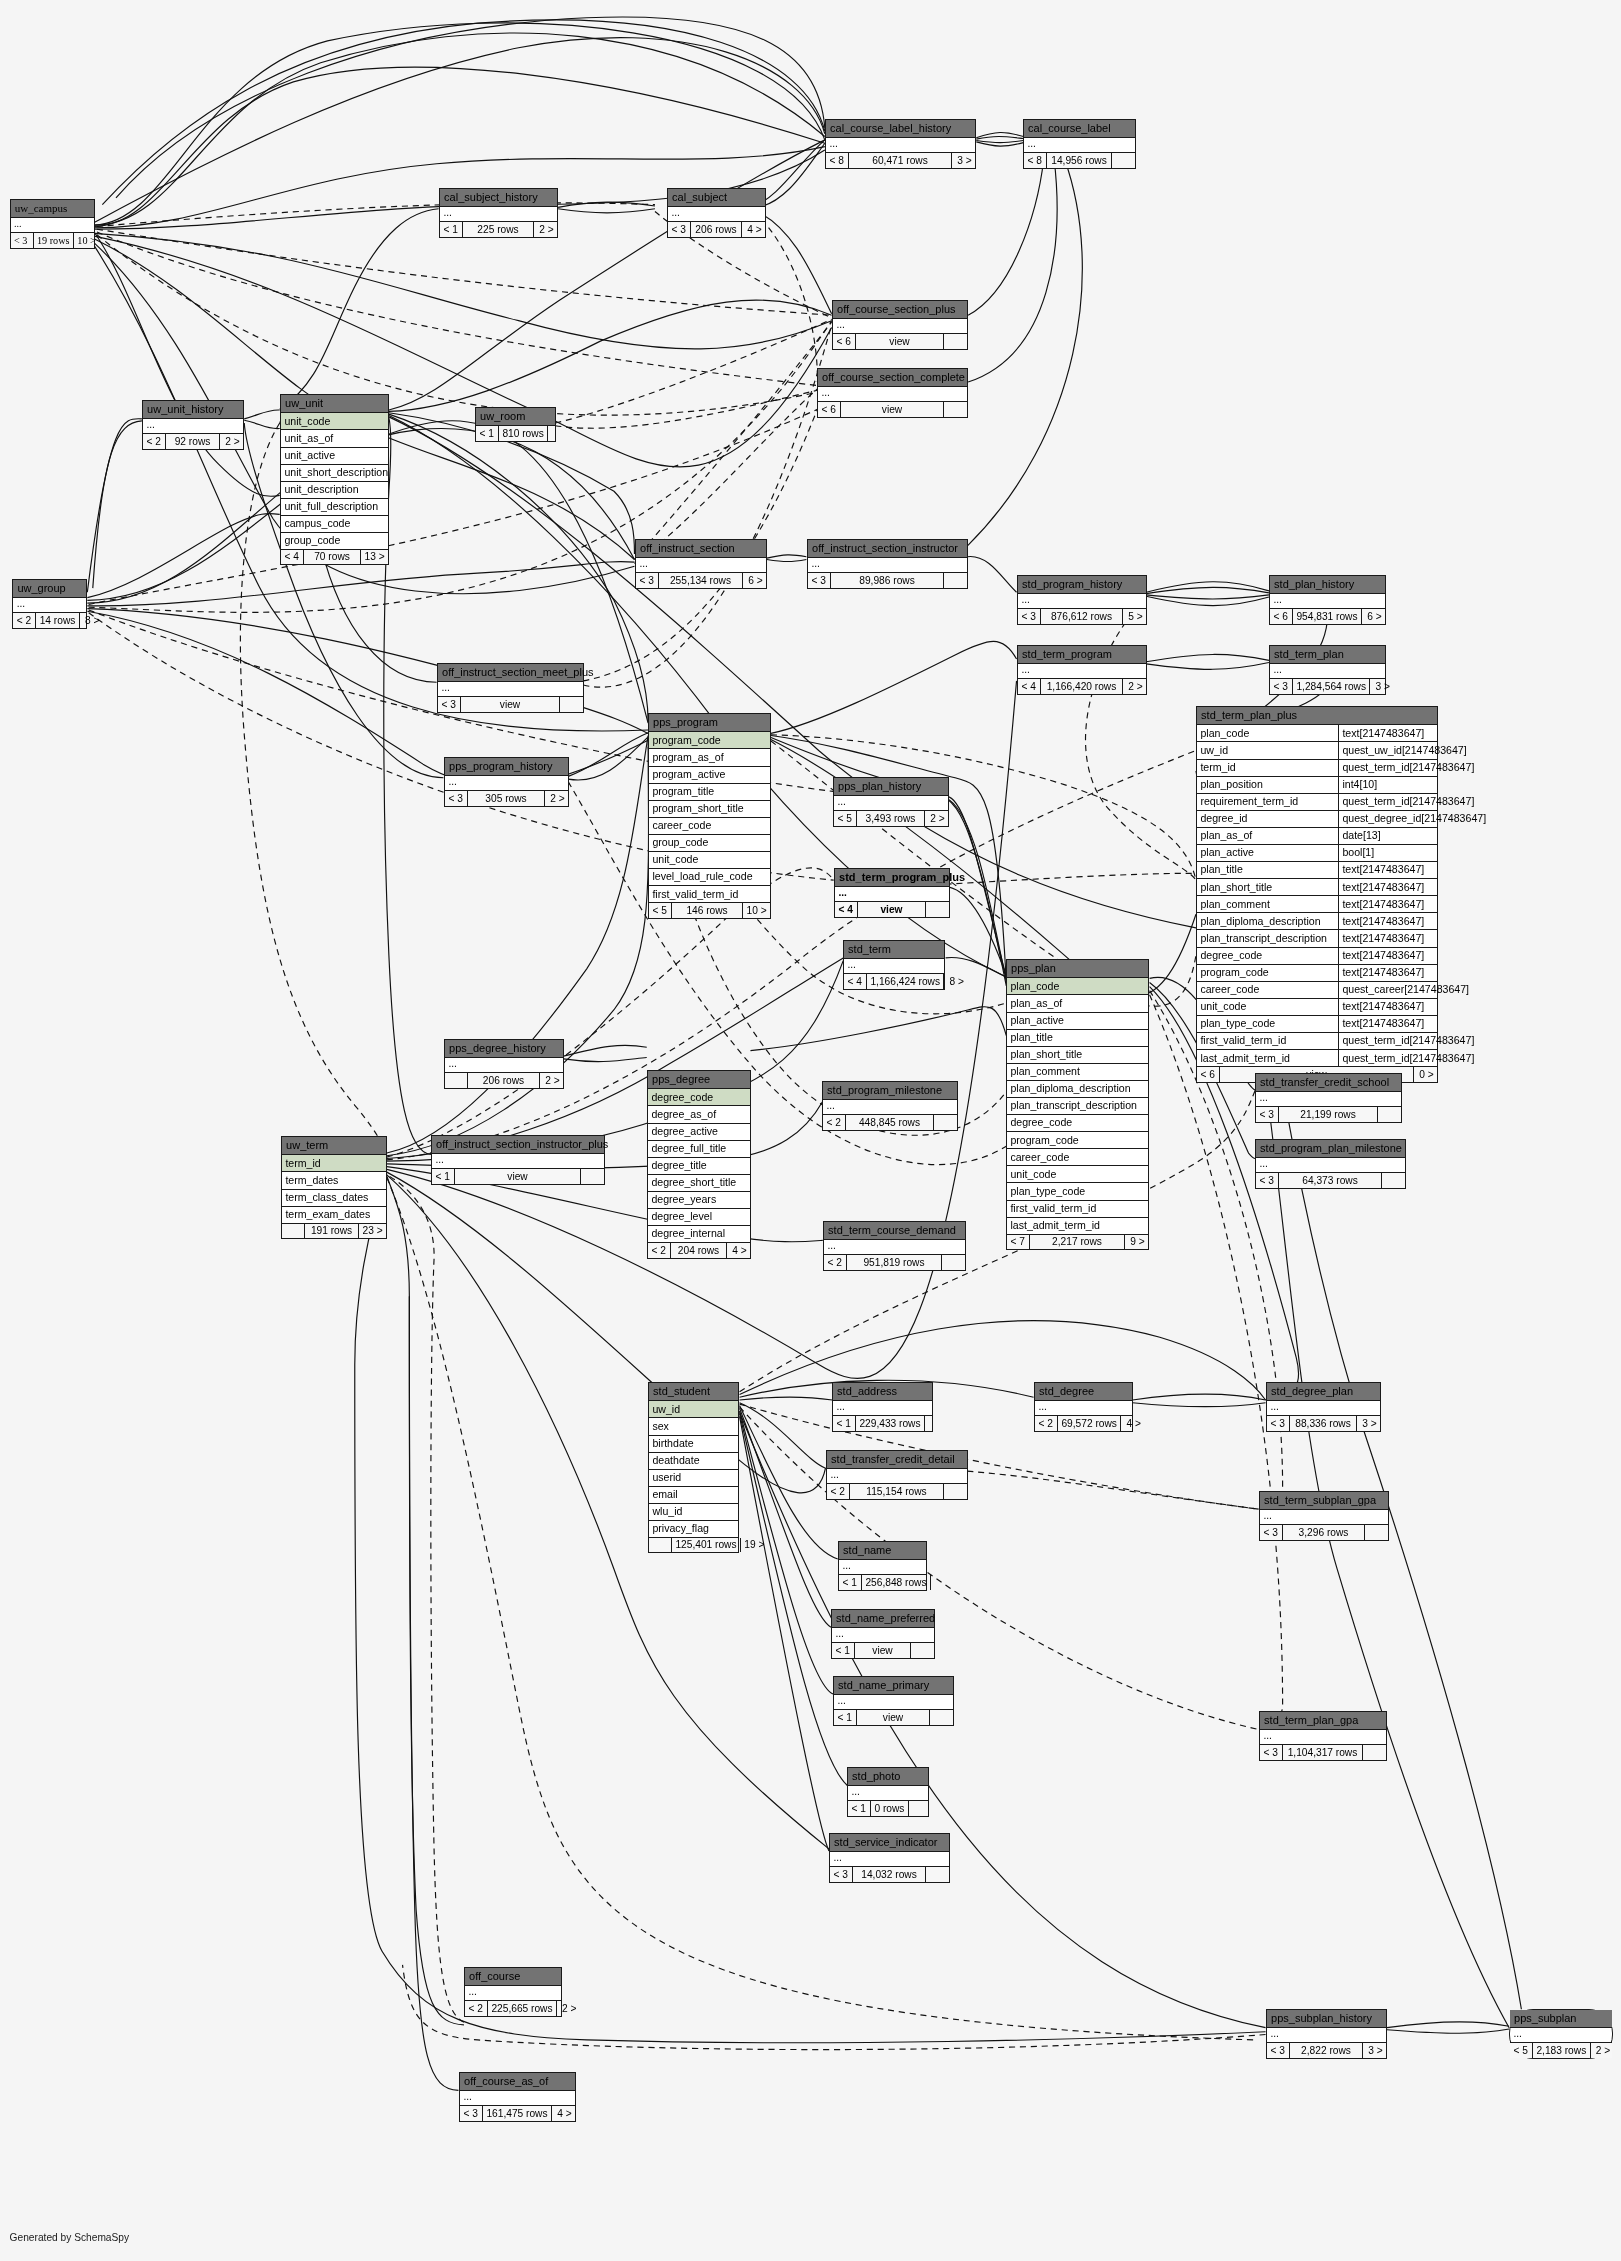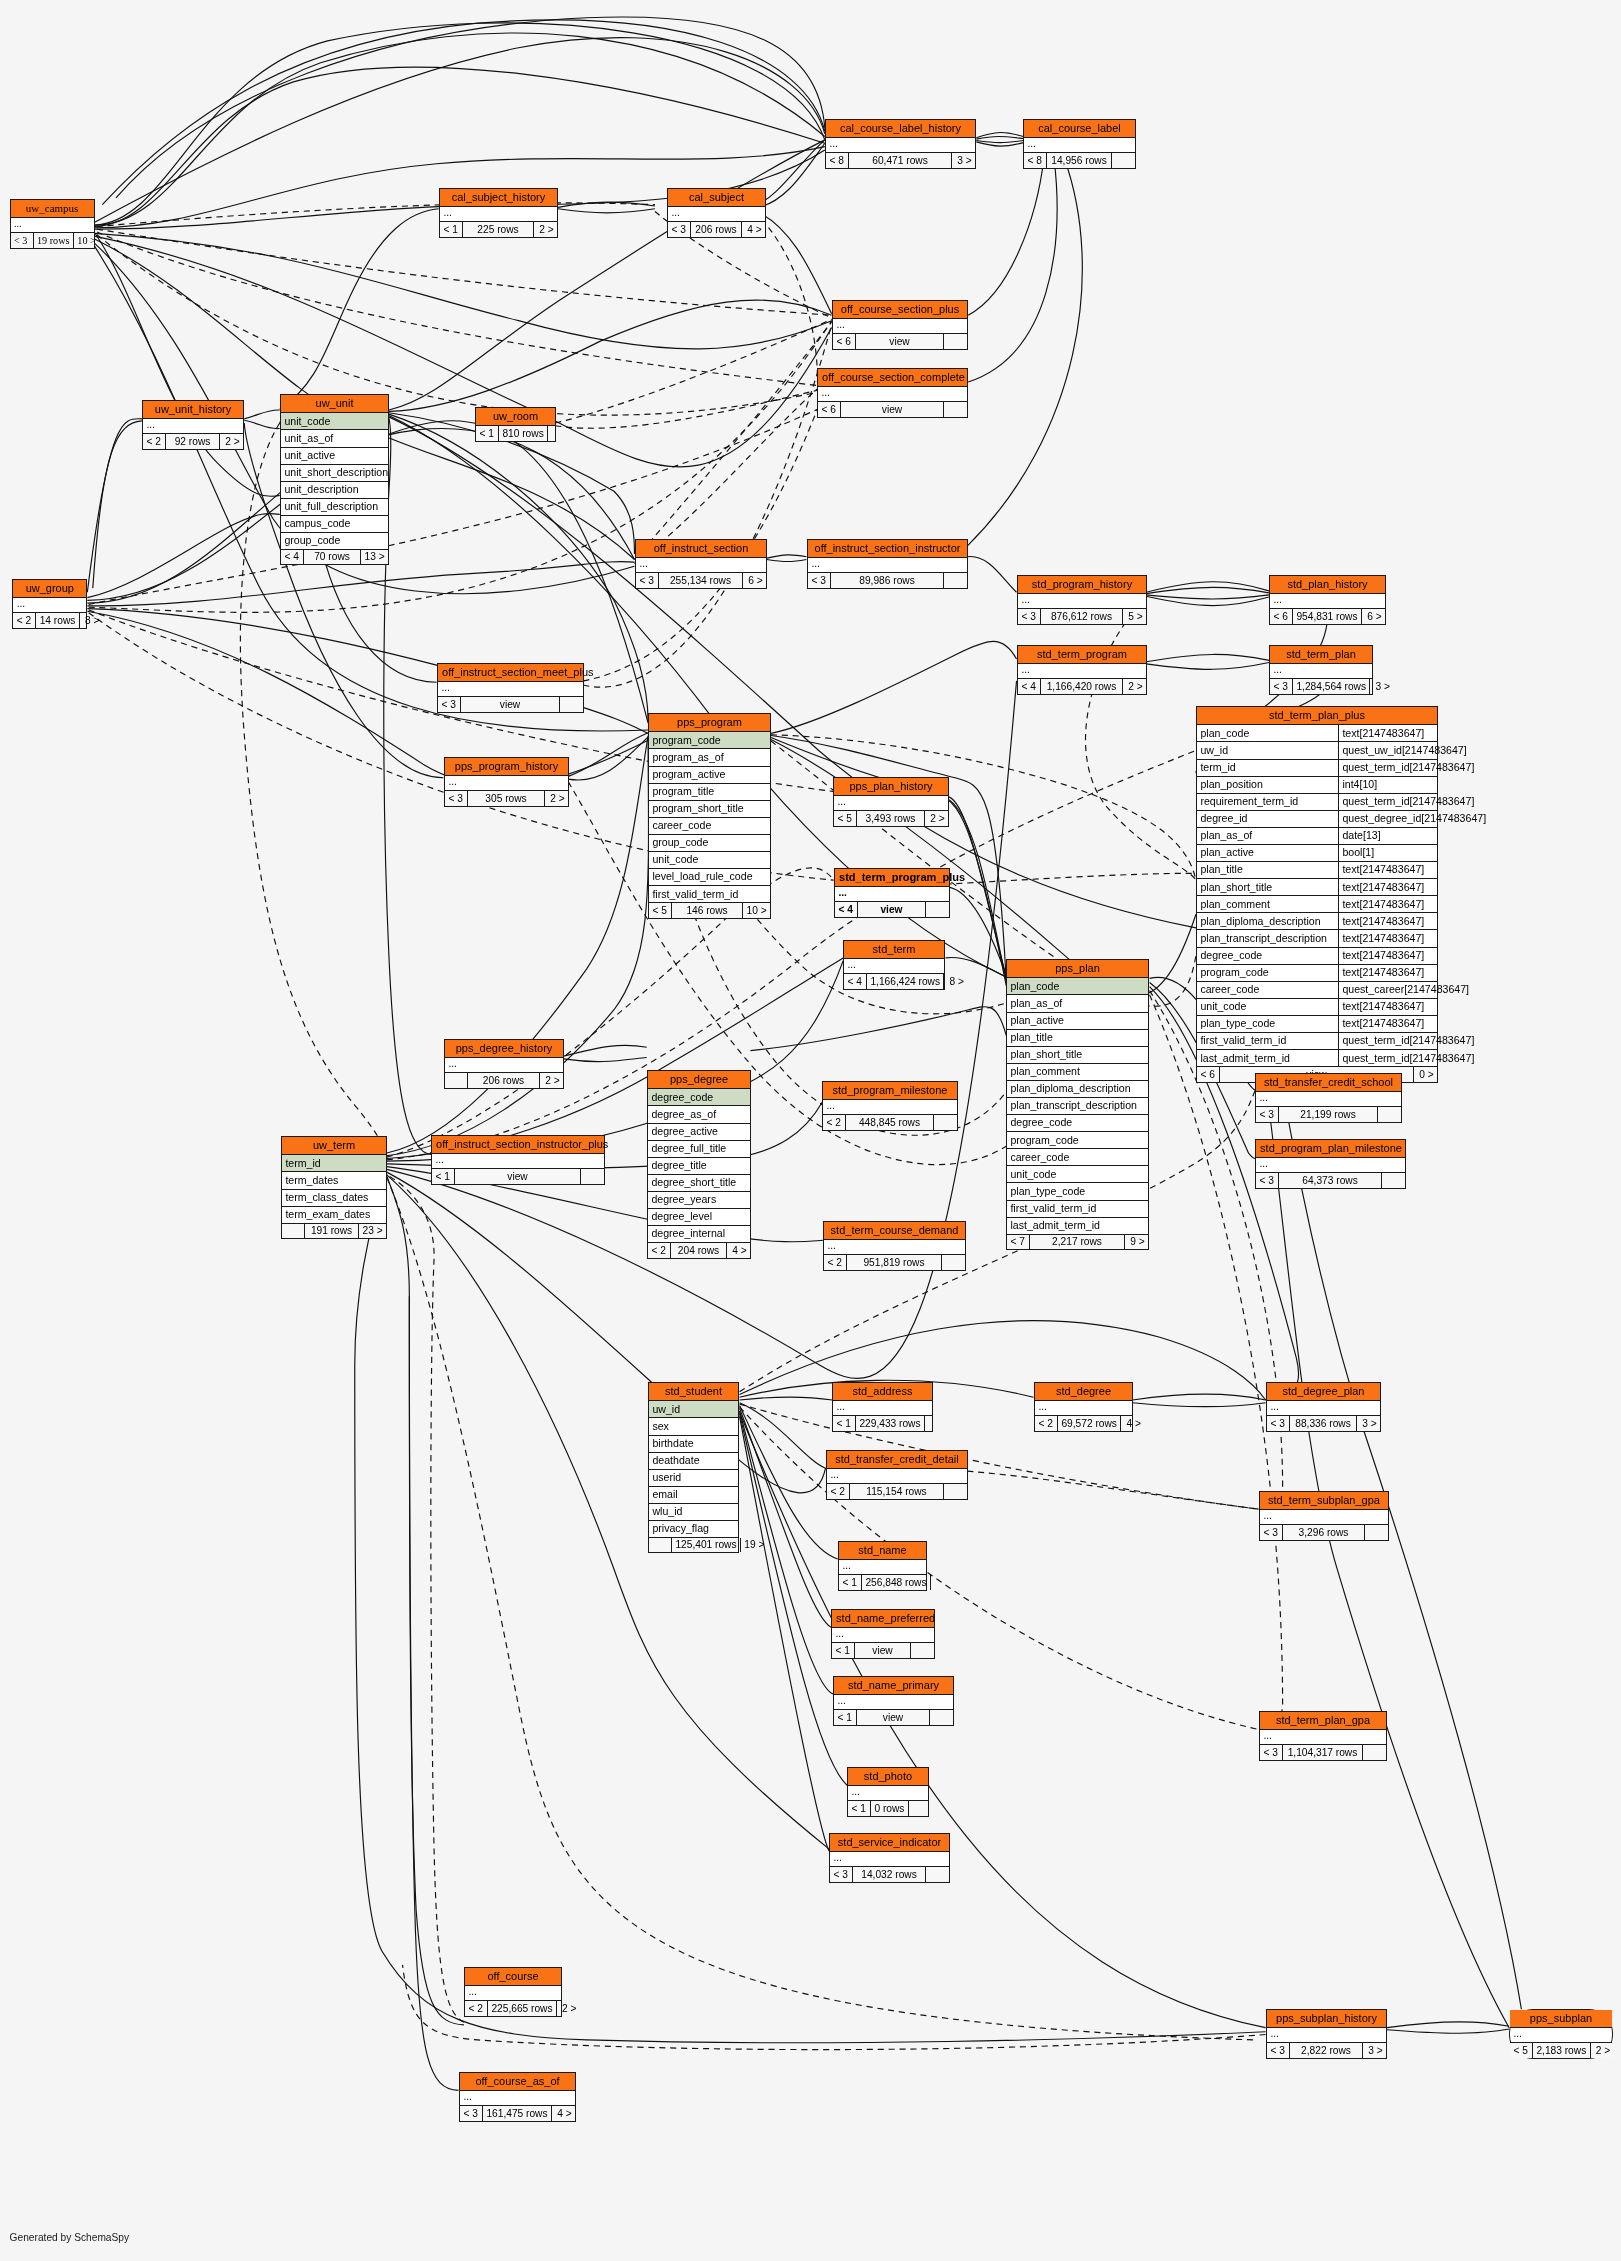--- a/index.html
+++ b/index.html
@@ -13,22 +13,21 @@
 
   .tbl{
     position:absolute;
     border:1.1px solid #1a1a1a;
     background:#ffffff;
     box-sizing:border-box;
     font-size:10.6px;
     color:#000;
   }
   .tbl .hdr{
-    background:#f97316;
-    text-align:center;
+    background:#737373;
     font-size:11px;
     padding:2px 4.1px 2.7px 4.1px;
     border-bottom:1.1px solid #1a1a1a;
     white-space:nowrap;
     line-height:1.15;
   }
   .tbl .col{
     padding:1.4px 3.4px 2px 3.4px;
     border-bottom:0.8px solid #1a1a1a;
     white-space:nowrap;
@@ -431,21 +430,21 @@
       </div>
       <div class="tbl" style="left: 1017px; top: 645px; width: 130px;">
         <div class="hdr">std_term_program</div>
         <div class="ell">...</div>
         <div class="foot">
           <div class="f1" style="min-width: 23px;">&lt; 4</div>
           <div class="f2">1,166,420 rows</div>
           <div class="f3" style="min-width: 23px;">2 &gt;</div>
         </div>
       </div>
-      <div class="tbl" style="left: 1269px; top: 645px; width: 104px;">
+      <div class="tbl" style="left: 1269px; top: 645px; width: 117px;">
         <div class="hdr">std_term_plan</div>
         <div class="ell">...</div>
         <div class="foot">
           <div class="f1" style="min-width: 23px;">&lt; 3</div>
           <div class="f2">1,284,564 rows</div>
           <div class="f3" style="min-width: 23px;">3 &gt;</div>
         </div>
       </div>
       <div class="tbl" style="left: 437px; top: 663px; width: 147px;">
         <div class="hdr">off_instruct_section_meet_plus</div>

